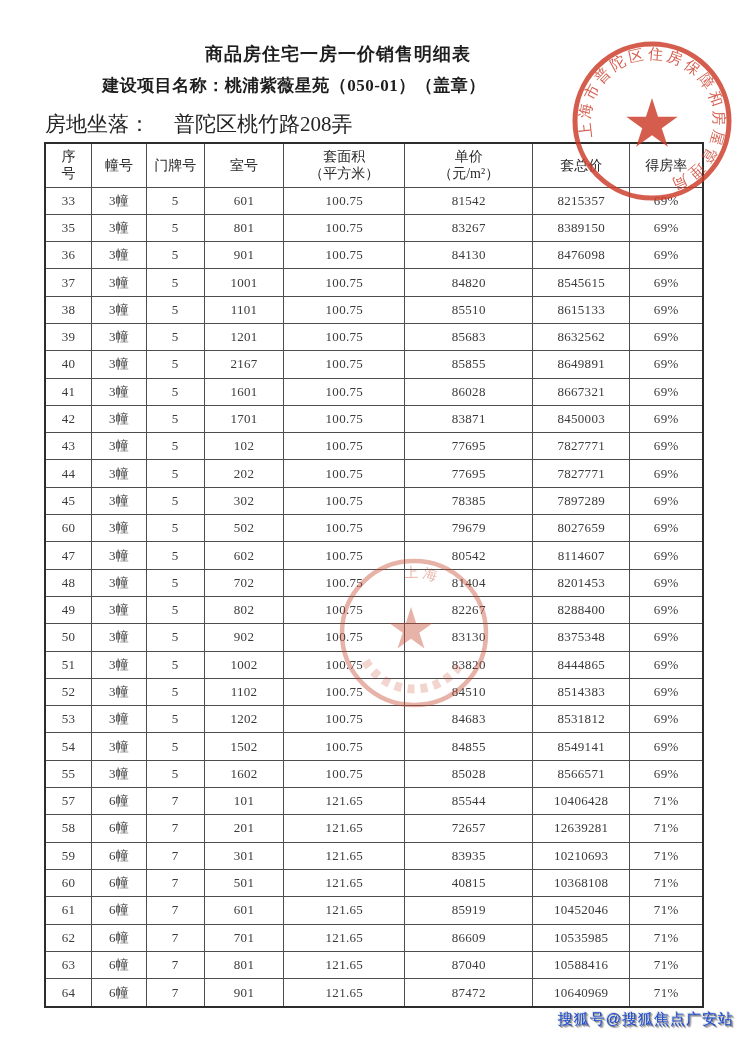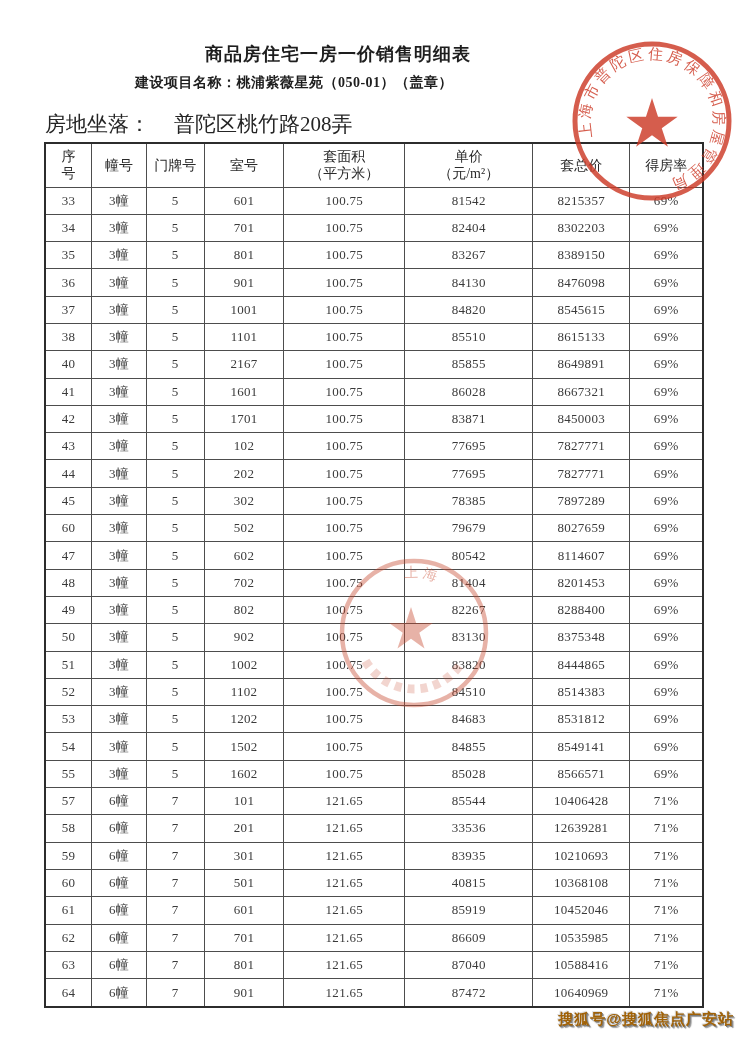--- a/index.html
+++ b/index.html
@@ -13,21 +13,21 @@
   }
   .page-title {
     position: absolute; top: 42px; left: 0; width: 676px;
     text-align: center;
     font-size: 18px; font-weight: bold; letter-spacing: 1px;
     color: #1e1e1e;
   }
   .project-line {
     position: absolute; top: 74px; left: 0; width: 588px;
     text-align: center;
-    font-size: 14px; font-weight: bold; letter-spacing: 0.5px;
+    font-size: 17px; font-weight: bold; letter-spacing: 0.5px;
     color: #1e1e1e;
   }
   .location-line {
     position: absolute; top: 110px; left: 45px;
     font-size: 21px; color: #252525;
   }
   .location-value { margin-left: 24px; }
   table.sales {
     position: absolute; left: 44px; top: 142px;
     width: 660px; height: 866px;
@@ -45,22 +45,22 @@
     white-space: pre-line; color: #2a2a2a;
   }
   table.sales td { font-size: 13px; color: #3a3a3a; letter-spacing: 0.3px; }
   .stamp-layer {
     position: absolute; left: 0; top: 0; width: 740px; height: 1046px;
     pointer-events: none;
   }
   .watermark {
     position: absolute; top: 1010px; right: 6px;
     font-family: "Liberation Sans", "DejaVu Sans", sans-serif;
-    font-size: 15px; font-weight: bold; letter-spacing: 1px;
-    color: #a16207;
+    font-size: 15px; font-weight: normal; letter-spacing: 1px;
+    color: #1d4ed8;
     text-shadow: -1px -1px 0 #e0e0e0, 1px 1px 0 #7c7c7c, 2px 2px 1px #989898, 0 0 1px #b0b0b0;
   }
 </style>
 </head>
 <body>
 
 <div>
 
   <div class="page-title">商品房住宅一房一价销售明细表</div>
 
@@ -101,30 +101,20 @@
           <td>33</td>
           <td>3幢</td>
           <td>5</td>
           <td>601</td>
           <td>100.75</td>
           <td>81542</td>
           <td>8215357</td>
           <td>69%</td>
         </tr>
         <tr>
-          <td>34</td>
-          <td>3幢</td>
-          <td>5</td>
-          <td>701</td>
-          <td>100.75</td>
-          <td>82404</td>
-          <td>8302203</td>
-          <td>69%</td>
-        </tr>
-        <tr>
           <td>35</td>
           <td>3幢</td>
           <td>5</td>
           <td>801</td>
           <td>100.75</td>
           <td>83267</td>
           <td>8389150</td>
           <td>69%</td>
         </tr>
         <tr>
@@ -151,20 +141,30 @@
           <td>38</td>
           <td>3幢</td>
           <td>5</td>
           <td>1101</td>
           <td>100.75</td>
           <td>85510</td>
           <td>8615133</td>
           <td>69%</td>
         </tr>
         <tr>
+          <td>39</td>
+          <td>3幢</td>
+          <td>5</td>
+          <td>1201</td>
+          <td>100.75</td>
+          <td>85683</td>
+          <td>8632562</td>
+          <td>69%</td>
+        </tr>
+        <tr>
           <td>40</td>
           <td>3幢</td>
           <td>5</td>
           <td>2167</td>
           <td>100.75</td>
           <td>85855</td>
           <td>8649891</td>
           <td>69%</td>
         </tr>
         <tr>
@@ -326,21 +326,21 @@
           <td>85544</td>
           <td>10406428</td>
           <td>71%</td>
         </tr>
         <tr>
           <td>58</td>
           <td>6幢</td>
           <td>7</td>
           <td>201</td>
           <td>121.65</td>
-          <td>33536</td>
+          <td>72657</td>
           <td>12639281</td>
           <td>71%</td>
         </tr>
         <tr>
           <td>59</td>
           <td>6幢</td>
           <td>7</td>
           <td>301</td>
           <td>121.65</td>
           <td>83935</td>

